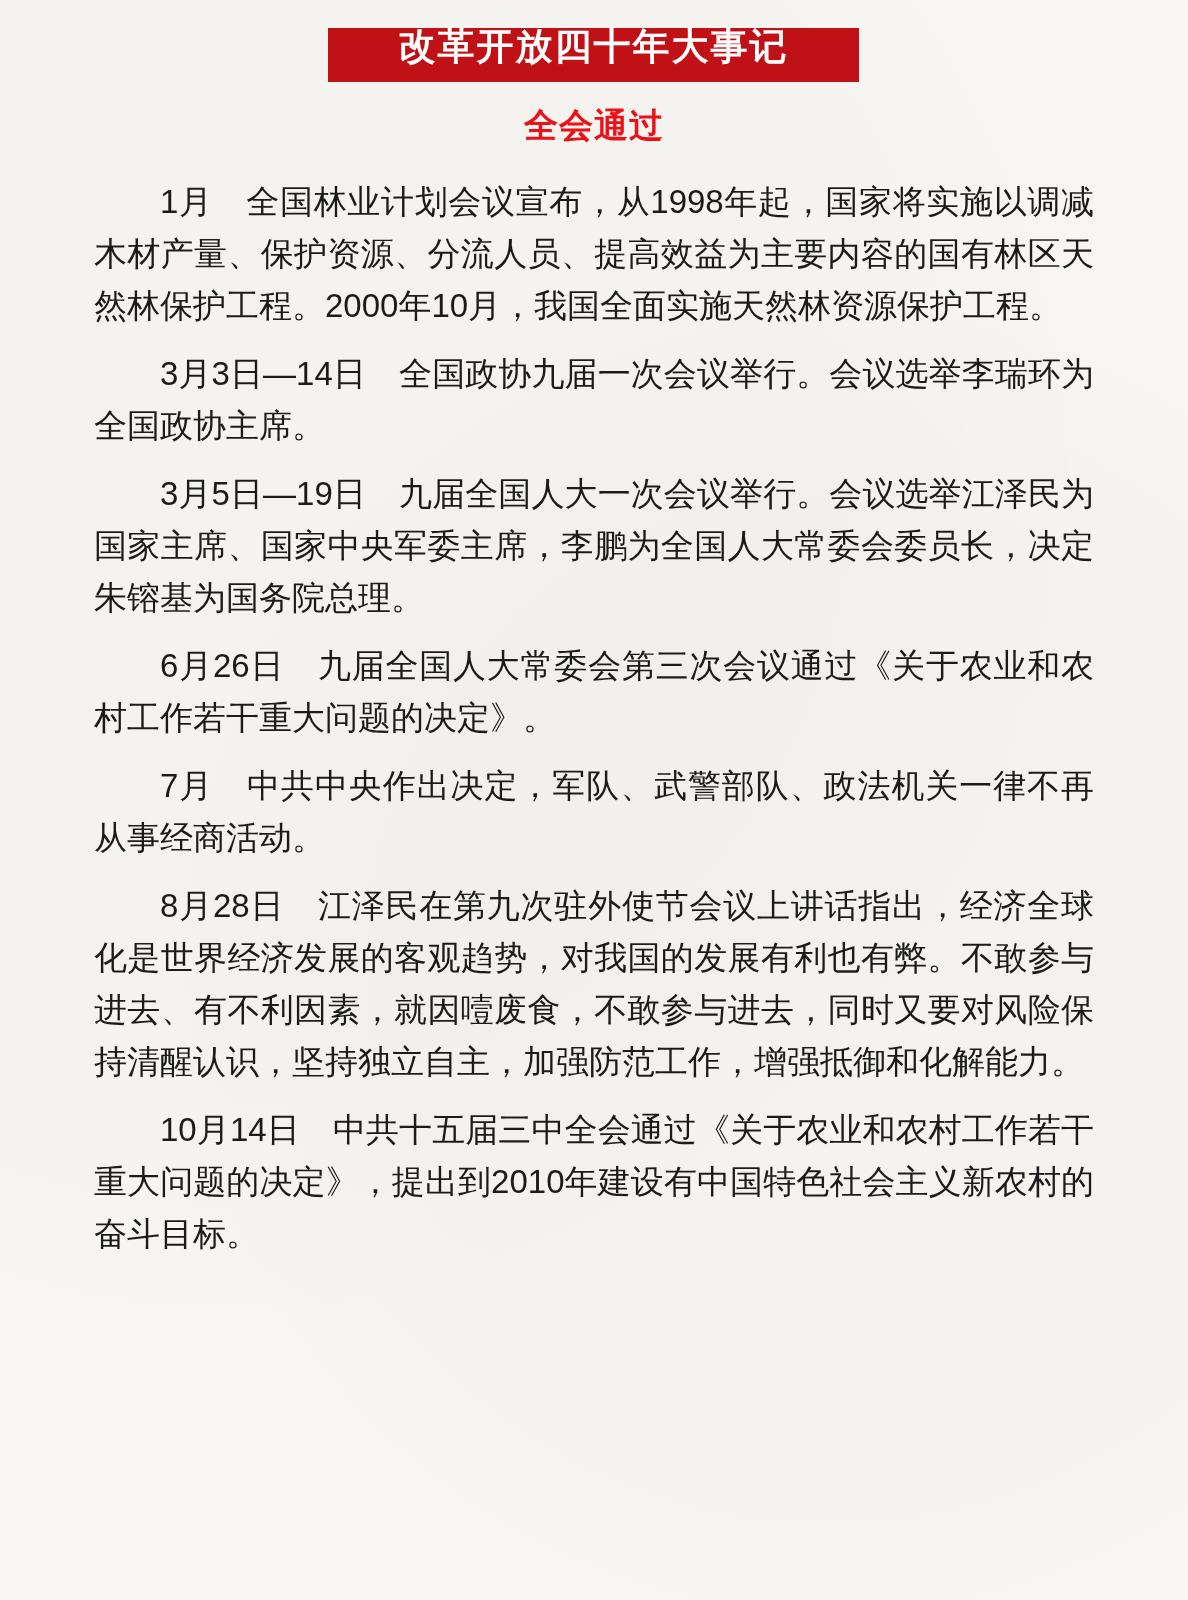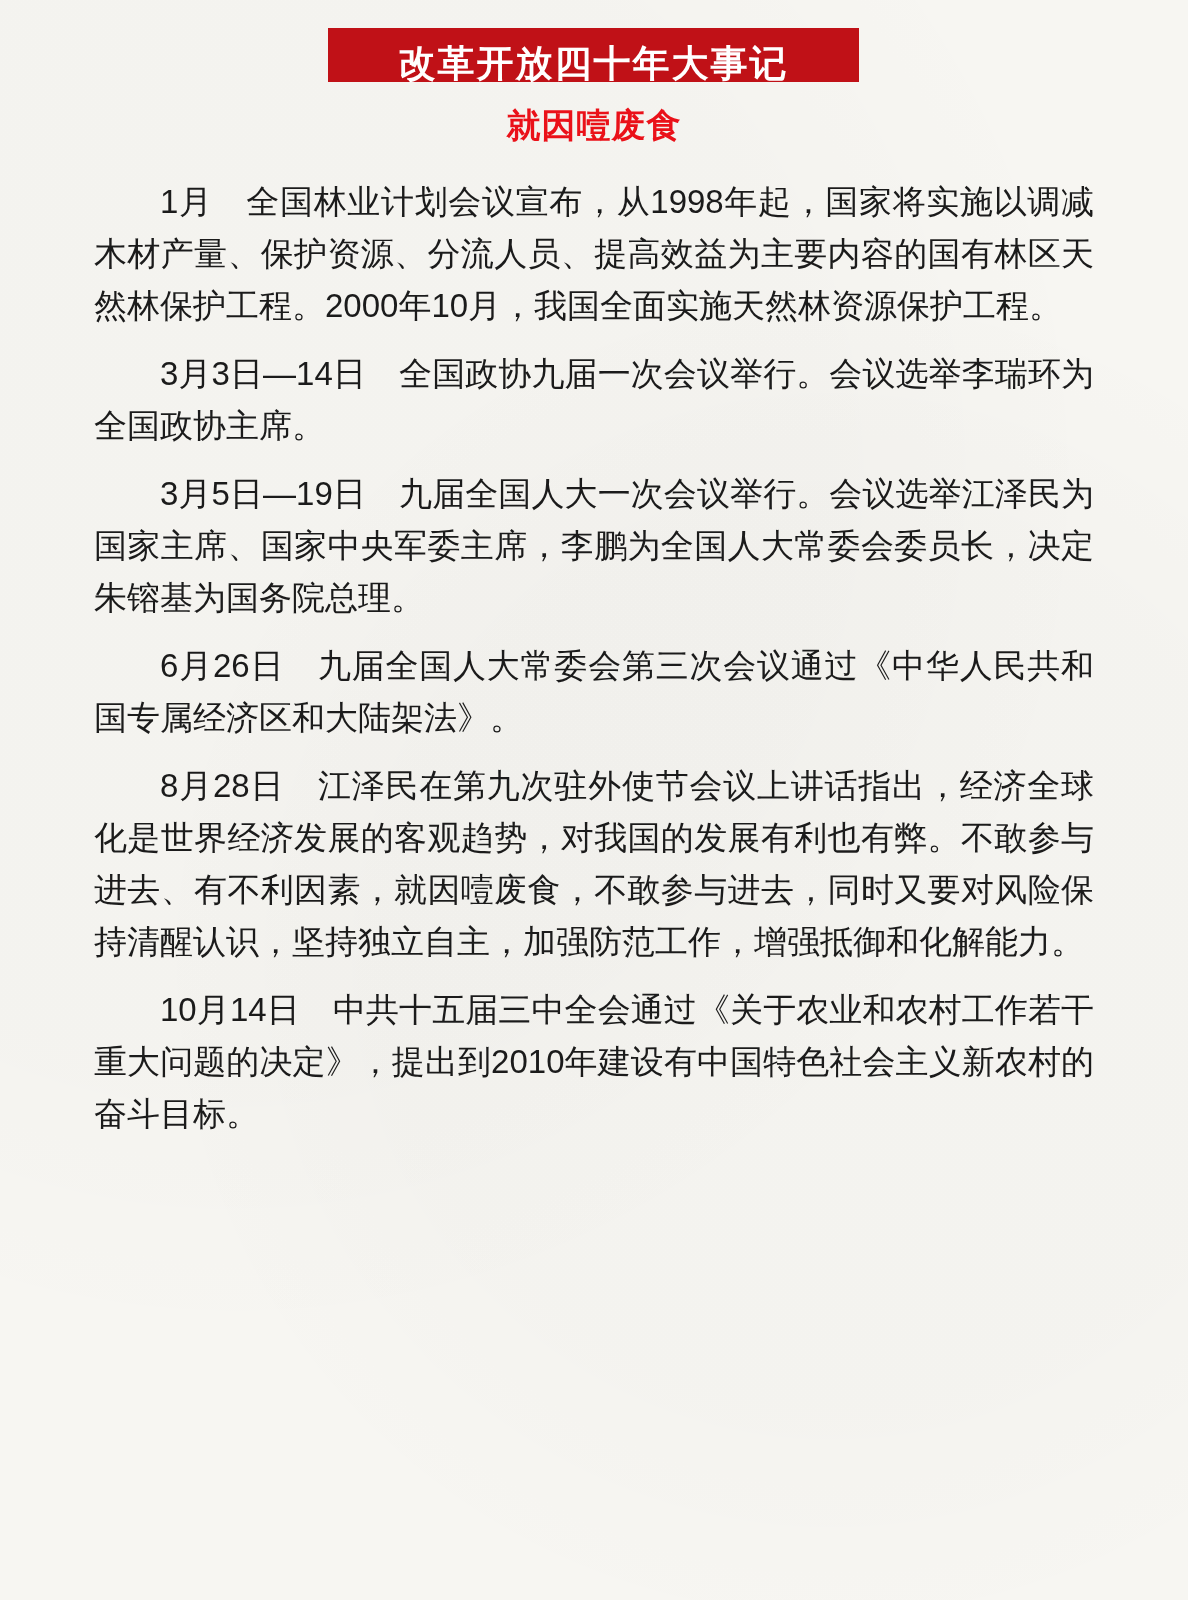--- a/index.html
+++ b/index.html
@@ -30,21 +30,21 @@
     height: 100%;
   }
   .banner {
     position: absolute;
     left: 328px;
     top: 28px;
     width: 531px;
     height: 54px;
     background: #c01117;
     display: flex;
-    align-items: flex-end;
+    align-items: flex-start;
     justify-content: center;
   }
   .banner-title {
     color: #ffffff;
     font-size: 37px;
     font-weight: bold;
     letter-spacing: 2px;
     line-height: 1;
   }
   .year-heading {
@@ -79,25 +79,26 @@
 </style>
 </head>
 <body>
 
 <div class="page">
 
   <div class="banner">
     <span class="banner-title">改革开放四十年大事记</span>
   </div>
 
-  <h2 class="year-heading">就因噎废食</h2>
+  <h2 class="year-heading">全会通过</h2>
 
   <div class="content">
     <p>1月　全国林业计划会议宣布，从1998年起，国家将实施以调减木材产量、保护资源、分流人员、提高效益为主要内容的国有林区天然林保护工程。2000年10月，我国全面实施天然林资源保护工程。</p>
     <p>3月3日—14日　全国政协九届一次会议举行。会议选举李瑞环为全国政协主席。</p>
     <p>3月5日—19日　九届全国人大一次会议举行。会议选举江泽民为国家主席、国家中央军委主席，李鹏为全国人大常委会委员长，决定朱镕基为国务院总理。</p>
-    <p>6月26日　九届全国人大常委会第三次会议通过《中华人民共和国专属经济区和大陆架法》。</p>
+    <p>6月26日　九届全国人大常委会第三次会议通过《关于农业和农村工作若干重大问题的决定》。</p>
+    <p>7月　中共中央作出决定，军队、武警部队、政法机关一律不再从事经商活动。</p>
     <p>8月28日　江泽民在第九次驻外使节会议上讲话指出，经济全球化是世界经济发展的客观趋势，对我国的发展有利也有弊。不敢参与进去、有不利因素，就因噎废食，不敢参与进去，同时又要对风险保持清醒认识，坚持独立自主，加强防范工作，增强抵御和化解能力。</p>
     <p>10月14日　中共十五届三中全会通过《关于农业和农村工作若干重大问题的决定》，提出到2010年建设有中国特色社会主义新农村的奋斗目标。</p>
 
   </div>
 
 </div>
 
 </body></html>

